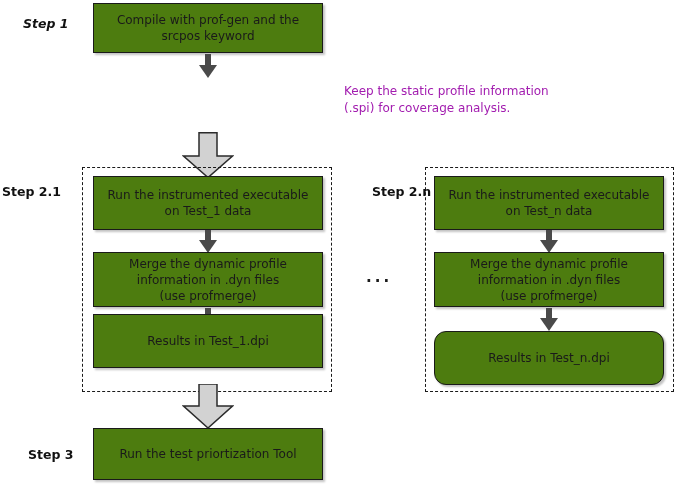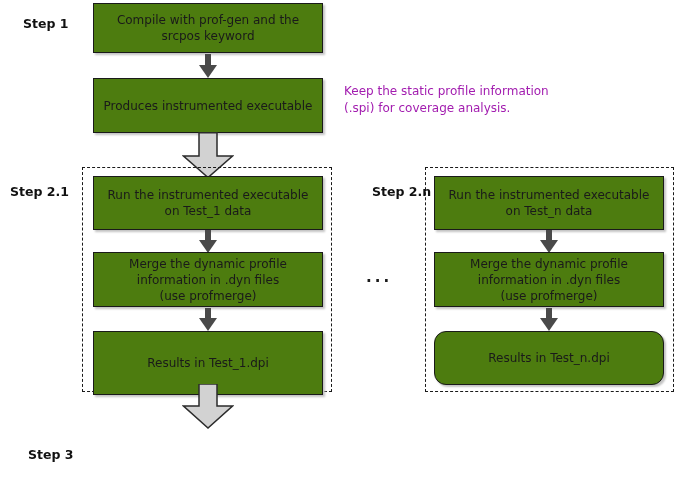--- a/index.html
+++ b/index.html
@@ -54,61 +54,60 @@
     font-size: 15px;
     letter-spacing: 3px;
     color: #1a1a1a;
   }
 </style>
 </head>
 <body>
 
 <div class="canvas">
 
-  <div class="step-label" style="left:23px; top:16px;">Step 1</div>
+  <div class="step-label" style="left:23px; top:16px;font-style:italic;">Step 1</div>
 
   <div class="box" style="left:93px; top:3px; width:230px; height:50px;">Compile with prof-gen and the
 srcpos keyword</div>
 
   <svg class="arrow" style="left:199px; top:54px;" width="18" height="24" viewBox="0 0 18 24">
     <rect x="6" y="0" width="6" height="12" fill="#4a4a4a"></rect>
     <polygon points="0,11 18,11 9,24" fill="#4a4a4a"></polygon>
   </svg>
 
-  <div class="box" style="left:93px; top:78px; width:230px; height:55px;">Produces instrumented executable</div>
 
   <div class="note" style="left:344px; top:83px; width:300px;">Keep the static profile information
 (.spi) for coverage analysis.</div>
 
   <svg class="arrow" style="left:182px; top:132px;" width="52" height="47" viewBox="0 0 52 47">
     <path d="M17,0.75 L35,0.75 L35,24 L50.5,24 L26,45.5 L1.5,24 L17,24 Z" fill="#d2d2d2" stroke="#2b2b2b" stroke-width="1.5" stroke-linejoin="miter"></path>
   </svg>
 
-  <div class="step-label" style="left:10px; top:184px;">Step 2.1</div>
+  <div class="step-label" style="left:2px; top:184px;">Step 2.1</div>
 
   <div class="dashed-group" style="left:82px; top:167px; width:250px; height:225px;"></div>
 
   <div class="box" style="left:93px; top:176px; width:230px; height:54px;">Run the instrumented executable
 on Test_1 data</div>
 
   <svg class="arrow" style="left:199px; top:230px;" width="18" height="23" viewBox="0 0 18 23">
     <rect x="6" y="0" width="6" height="11" fill="#4a4a4a"></rect>
     <polygon points="0,10 18,10 9,23" fill="#4a4a4a"></polygon>
   </svg>
 
   <div class="box" style="left:93px; top:252px; width:230px; height:55px;">Merge the dynamic profile
 information in .dyn files
 (use profmerge)</div>
 
   <svg class="arrow" style="left:199px; top:308px;" width="18" height="23" viewBox="0 0 18 23">
     <rect x="6" y="0" width="6" height="11" fill="#4a4a4a"></rect>
     <polygon points="0,10 18,10 9,23" fill="#4a4a4a"></polygon>
   </svg>
 
-  <div class="box" style="left:93px; top:331px; width:230px; height:64px;">Results in Test_1.dpi</div>
+  <div class="box" style="left:93px; top:314px; width:230px; height:54px;">Results in Test_1.dpi</div>
 
   <div class="ellipsis" style="left:366px; top:268px;">...</div>
 
   <div class="step-label" style="left:372px; top:184px;">Step 2.n</div>
 
   <div class="dashed-group" style="left:425px; top:167px; width:249px; height:225px;"></div>
 
   <div class="box" style="left:434px; top:176px; width:230px; height:54px;">Run the instrumented executable
 on Test_n data</div>
 
@@ -127,14 +126,15 @@
   </svg>
 
   <div class="box" style="left:434px; top:331px; width:230px; height:54px;border-radius:12px;">Results in Test_n.dpi</div>
 
   <svg class="arrow" style="left:182px; top:384px;" width="52" height="45" viewBox="0 0 52 45">
     <path d="M17,0 L35,0 L35,22 L50.5,22 L26,44 L1.5,22 L17,22 Z" fill="#d2d2d2" stroke="#2b2b2b" stroke-width="1.5" stroke-linejoin="miter"></path>
   </svg>
 
   <div class="step-label" style="left:28px; top:447px;text-align:right;">Step 3</div>
 
+  <div class="box" style="left:93px; top:428px; width:230px; height:52px;">Run the test priortization Tool</div>
 
 </div>
 
 </body></html>

